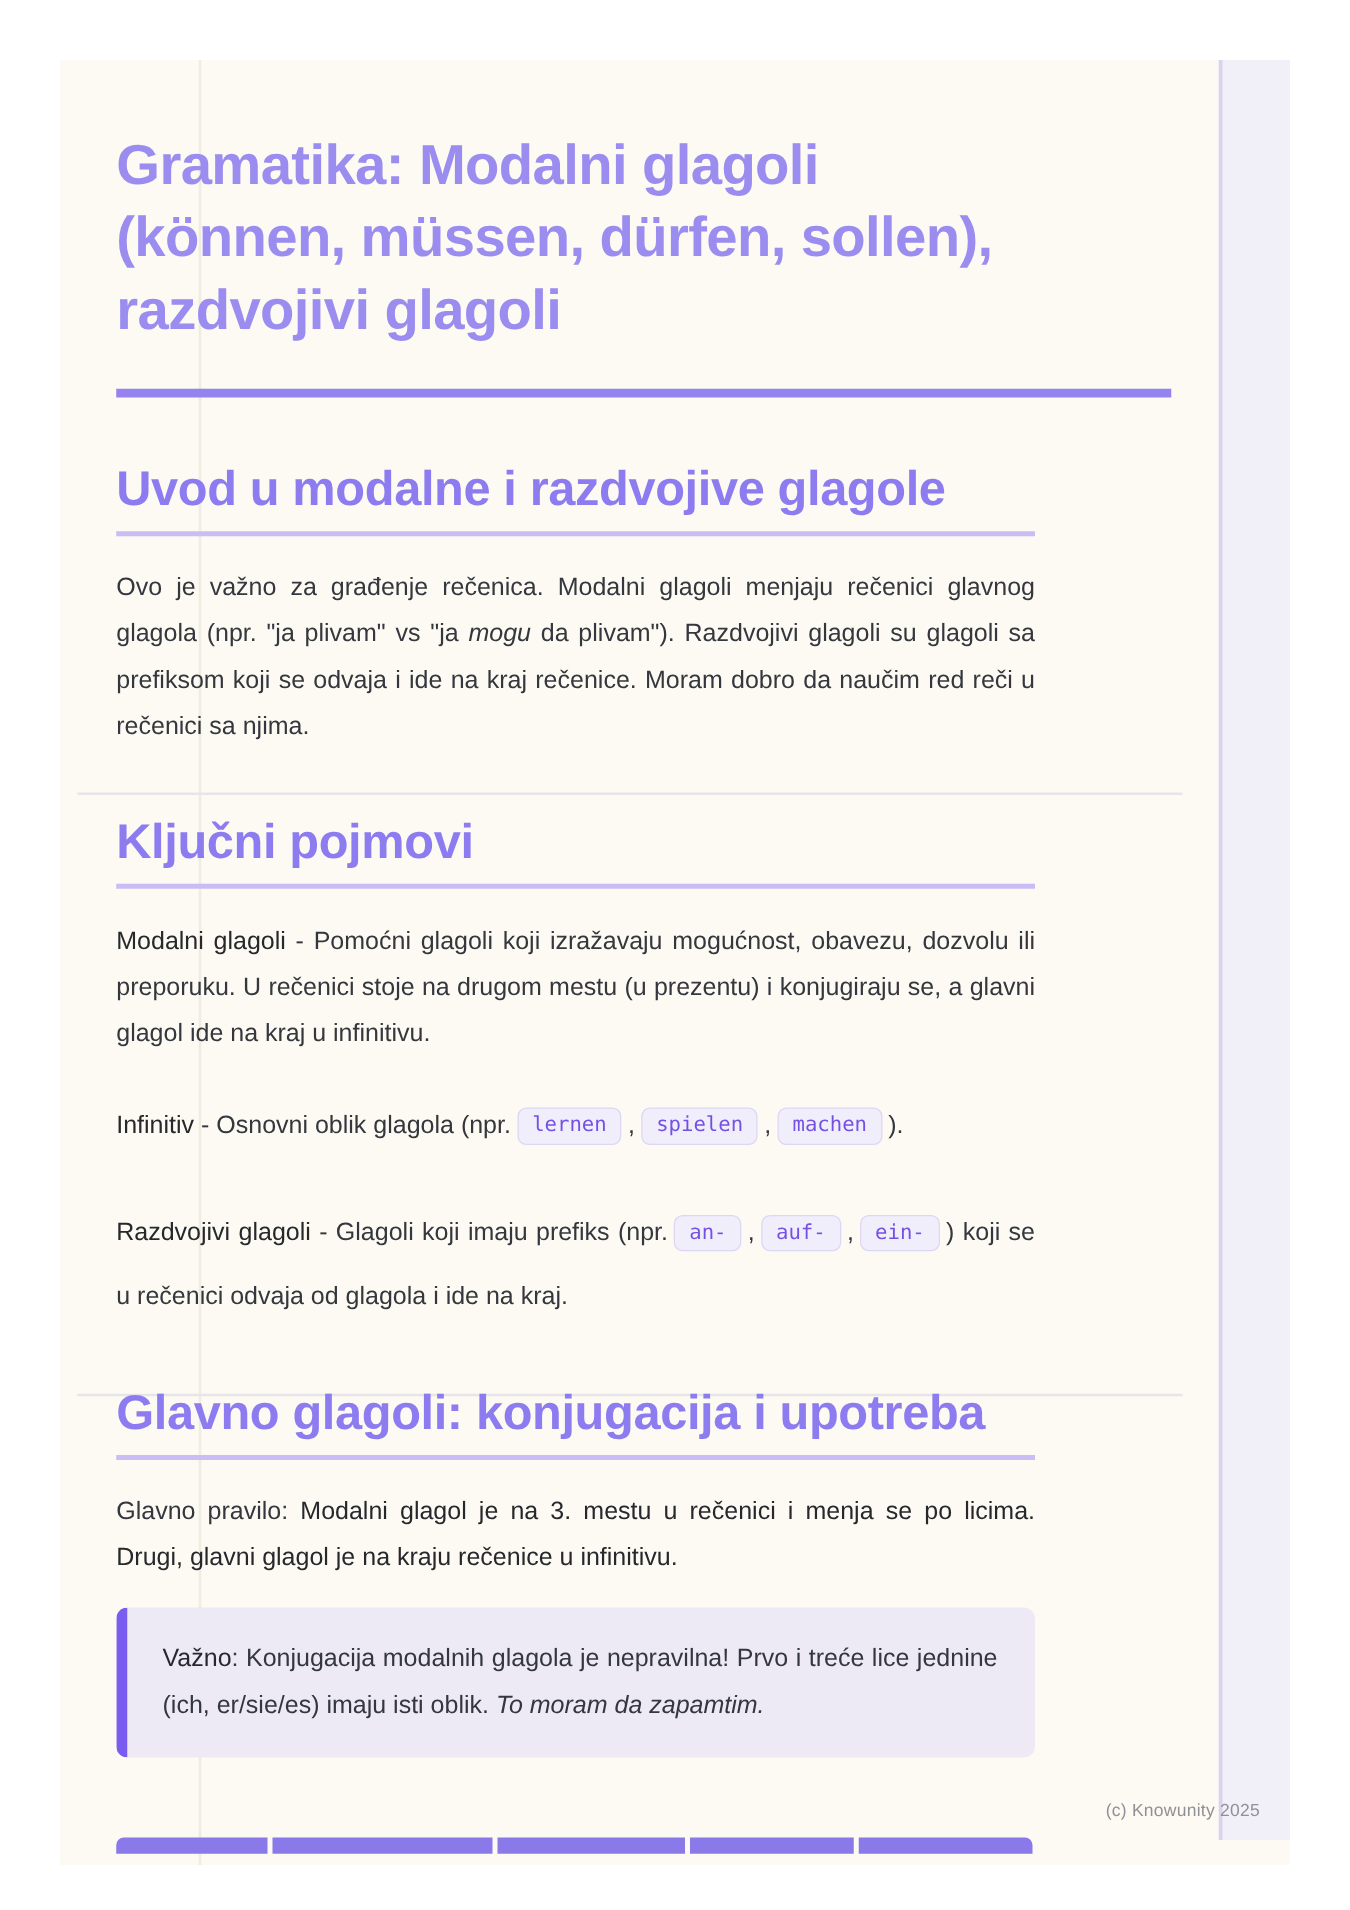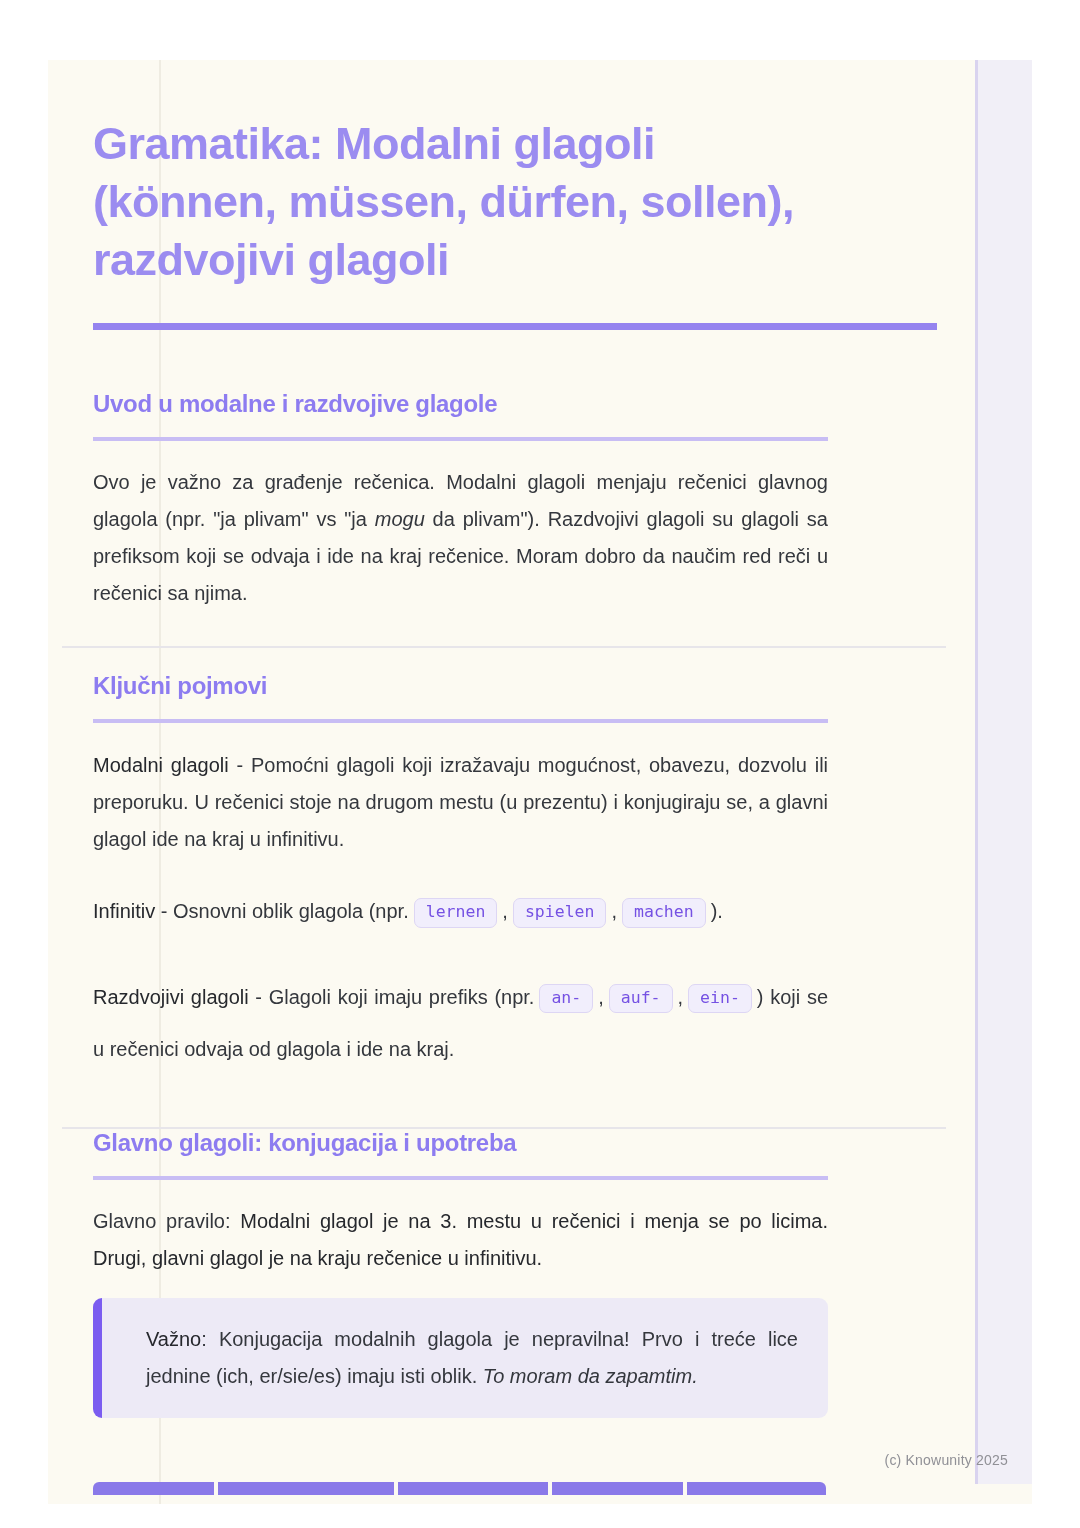--- a/index.html
+++ b/index.html
@@ -3,21 +3,21 @@
 <meta charset="utf-8">
 <style>
   html,body{margin:0;padding:0;}
   body{
     width:1080px;height:1528px;position:relative;overflow:hidden;
     background:#ffffff;
     font-family:"Liberation Sans","DejaVu Sans",sans-serif;
     -webkit-font-smoothing:antialiased;
   }
   .page{
-    position:absolute;left:48px;top:60px;width:984px;height:1444px;
+    position:absolute;left:48px;top:48px;width:984px;height:1444px;
     background:#fcfaf2;
   }
   .paper-vline{
     position:absolute;left:111px;top:0;width:2px;height:100%;
     background:rgba(205,200,188,0.28);
   }
   .right-stripe{
     position:absolute;right:0;top:0;width:57px;height:1424px;
     background:#f1eff7;border-left:3px solid #d9d3ef;box-sizing:border-box;
   }
@@ -28,21 +28,21 @@
     margin:0;max-width:712px;
     font-size:45px;line-height:58px;font-weight:800;letter-spacing:-0.5px;
     color:#9b8cf0;
   }
   .title-rule{
     width:844px;height:7px;background:#9583ef;border:none;
     margin:34px 0 0 0;
   }
   h2.section-heading{
     margin:54px 0 0 0;
-    font-size:24px;line-height:40px;font-weight:700;letter-spacing:-0.3px;
+    font-size:39px;line-height:40px;font-weight:700;letter-spacing:-0.3px;
     color:#8d7cf0;
   }
   .section-rule{
     width:735px;height:4px;background:#c8bdf4;border:none;
     margin:13px 0 0 0;
   }
   p.body-text{
     margin:23px 0 0 0;
     font-size:20px;line-height:37px;color:#34373d;
     text-align:justify;
@@ -61,21 +61,21 @@
   .chip-sep{color:#34373d;}
   .divider{
     position:absolute;left:14px;width:884px;height:2px;background:#e7e5ea;
   }
   .divider.d1{top:586px;}
   .divider.d2{top:1067px;}
   .callout{
     box-sizing:border-box;
     margin:21px 0 0 0;width:735px;
     background:#edeaf6;border-left:9px solid #7b5cf0;border-radius:9px;
-    padding:23px 30px 23px 44px;
+    padding:23px 30px 23px 28px;
   }
   .callout p{margin:0;font-size:20px;line-height:37px;color:#34373d;text-align:justify;}
   .copyright{
     position:absolute;top:1392px;right:24px;
     font-size:14px;color:#909096;letter-spacing:0.2px;
   }
   .table-stub{
     position:absolute;left:45px;top:1422px;width:733px;height:13px;
     display:flex;gap:4px;
   }

